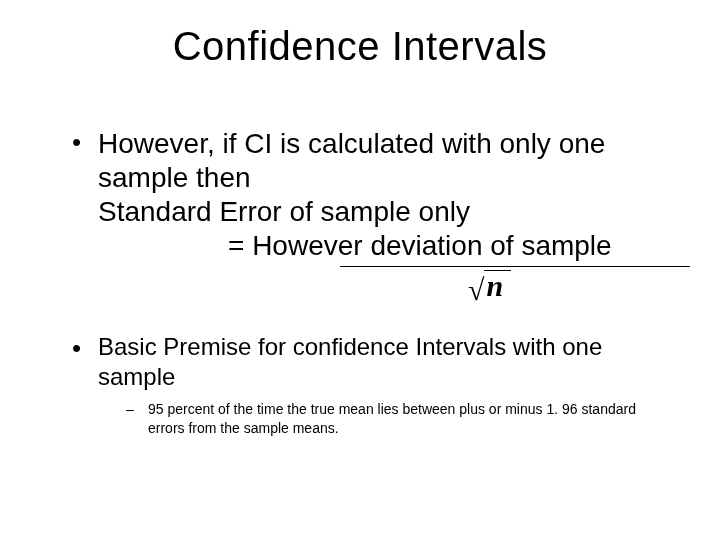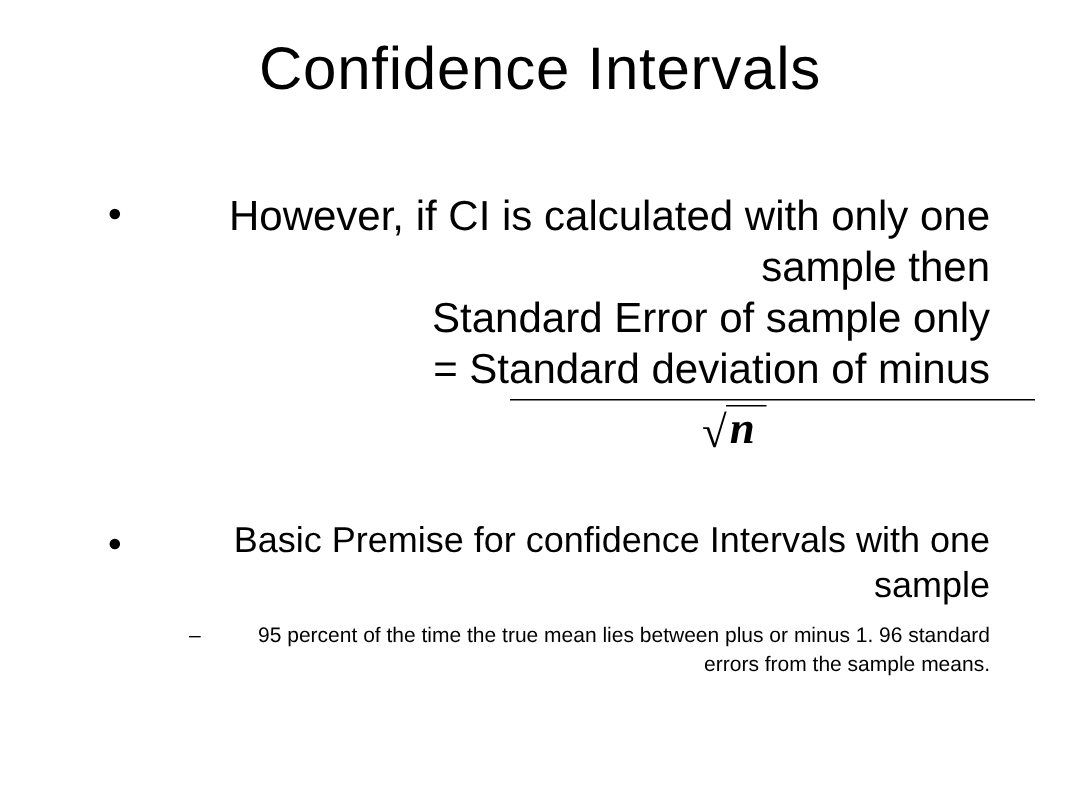--- a/index.html
+++ b/index.html
@@ -33,21 +33,20 @@
     list-style: none;
     margin: 0;
     padding: 0;
   }
   ul.level1 > li {
     position: relative;
     padding-left: 26px;
     font-size: 28px;
     line-height: 1.22;
     margin-bottom: 0;
-    text-align: right;
   }
   ul.level1 > li::before {
     content: "•";
     position: absolute;
     left: 0;
     top: 0;
     font-size: 26px;
   }
   .cont {
     display: block;
@@ -84,21 +83,21 @@
     display: inline-block;
     border-top: 1.5px solid #000;
     padding: 0 8px 0 2px;
     font-style: italic;
     font-weight: bold;
     line-height: 1;
     position: relative;
     top: -2px;
   }
   .second-block {
-    margin-top: 34px;
+    margin-top: 20px;
   }
   ul.level1 > li.smaller {
     font-size: 24px;
     line-height: 1.25;
   }
   ul.level2 {
     list-style: none;
     margin: 8px 0 0 0;
     padding: 0 0 0 28px;
   }
@@ -121,21 +120,21 @@
 <div class="slide">
 
   <div class="title">Confidence Intervals</div>
 
   <div class="body">
 
     <ul class="level1">
       <li>
         <span class="cont">However, if CI is calculated with only one sample then</span>
         <span class="cont">Standard Error of sample only</span>
-        <span class="indent-eq">= Standard deviation of minus</span>
+        <span class="indent-eq">= However deviation of sample</span>
         <div class="formula-wrap">
           <div class="fraction-line"></div>
           <div class="radical">
             <span class="surd">√</span><span class="vinculum">n</span>
           </div>
         </div>
       </li>
     </ul>
 
     <div class="second-block">

